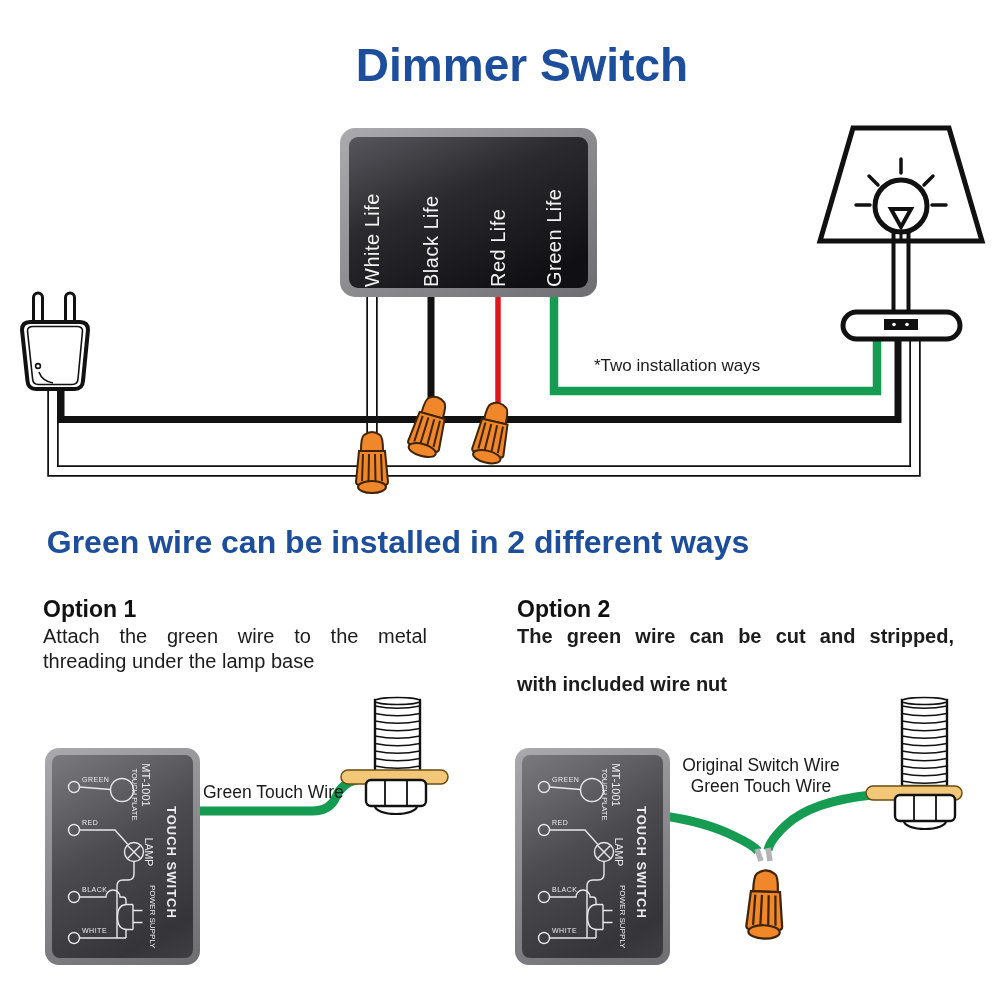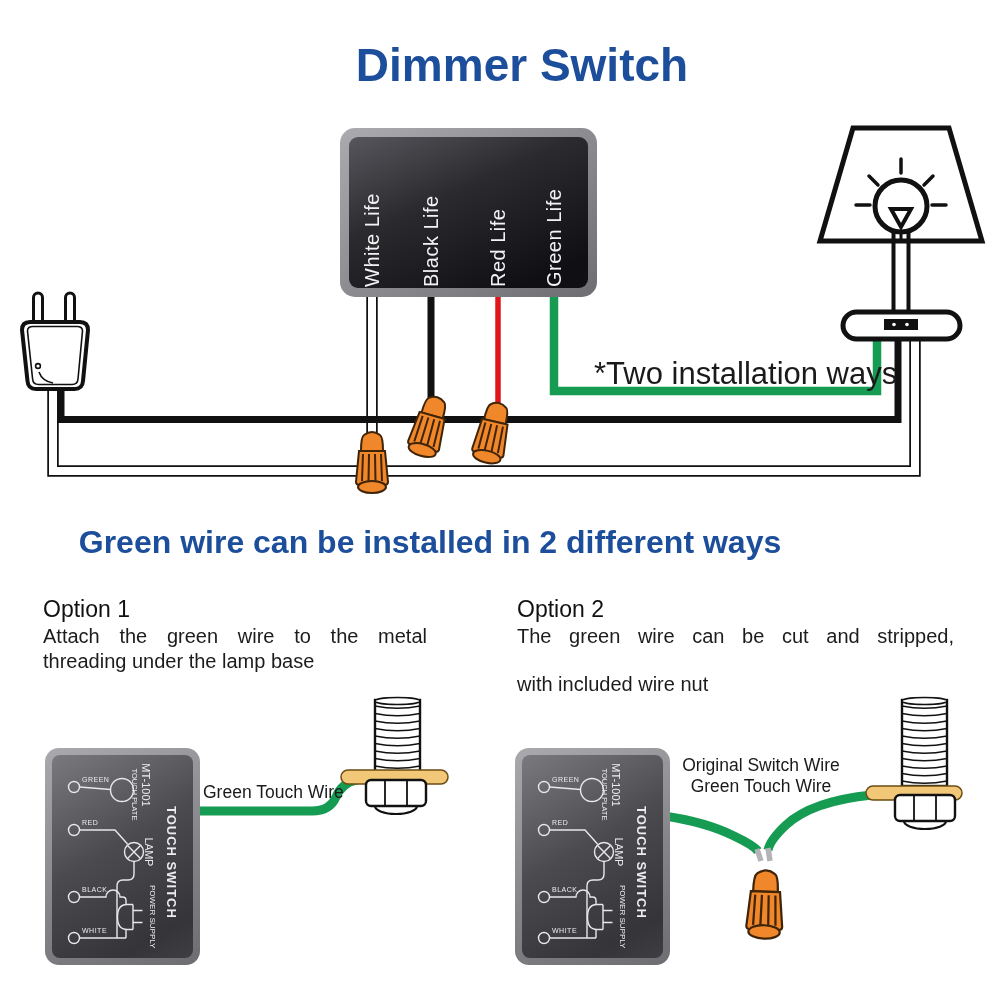--- a/index.html
+++ b/index.html
@@ -3,31 +3,31 @@
 <meta charset="utf-8">
 <style>
   html,body{margin:0;padding:0;background:#ffffff;}
   #canvas{position:relative;width:1000px;height:1000px;background:#ffffff;overflow:hidden;
           font-family:"Liberation Sans", sans-serif;}
   .abs{position:absolute;}
   
   #title{top:38px;left:0;width:1000px;text-align:center;font-size:46px;font-weight:bold;
          color:#1d4e9b;letter-spacing:0px;padding-left:22px;}
   #subtitle{top:524px;left:0;width:796px;text-align:center;font-size:32px;font-weight:bold;
-            color:#1d4e9b;margin-left:32px;}
-  #install-note{top:356px;left:594px;font-size:31px;color:#1a1a1a;}
+            color:#1d4e9b;}
+  #install-note{top:356px;left:594px;font-size:17px;color:#1a1a1a;}
   
   .boxlabel{width:118px;height:24px;line-height:24px;color:#f2f2f2;font-size:20px;
             transform:rotate(-90deg);transform-origin:center;text-align:left;letter-spacing:.5px;}
   
-  .opt-head{font-size:23px;font-weight:normal;color:#111;}
+  .opt-head{font-size:23px;font-weight:bold;color:#111;}
   .opt-line{font-size:20px;color:#1c1c1c;line-height:24px;}
   .just{text-align:justify;text-align-last:justify;}
   #opt1-l1,#opt1-l2{width:384px;}
-  #opt2-l1,#opt2-l2,#opt2-l3{width:437px;}
+  #opt2-l1,#opt2-l2,#opt2-l3{width:437px;font-weight:bold;}
   .wire-label{font-size:17.5px;color:#1a1a1a;}
   #opt2-wire-labels{left:656px;top:755px;width:210px;text-align:center;line-height:21px;}
   
   .panel{position:absolute;width:155px;height:217px;border-radius:14px;box-sizing:border-box;
          background:linear-gradient(155deg,#aaaaae,#85858a 55%,#6e6e72);}
   .panel-inner{position:absolute;left:7px;top:7px;right:7px;bottom:7px;border-radius:8px;
          background:linear-gradient(150deg,#7a7a7e,#4b4b4f 45%,#353539 85%,#3f3f43);}
   .panel svg{position:absolute;left:0;top:0;}
   .pt{position:absolute;color:#ececef;white-space:nowrap;}
   .t-term{font-size:7px;letter-spacing:.5px;}

